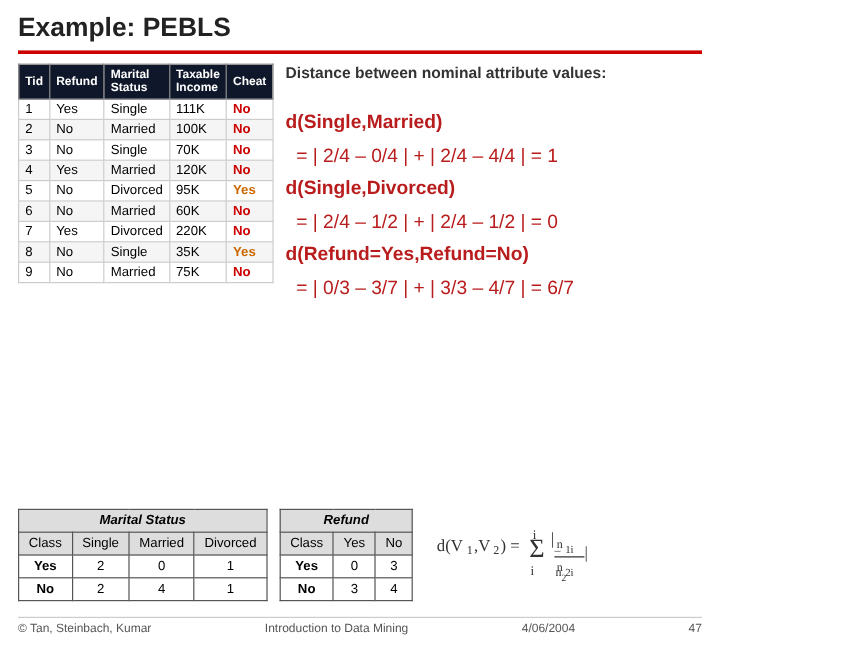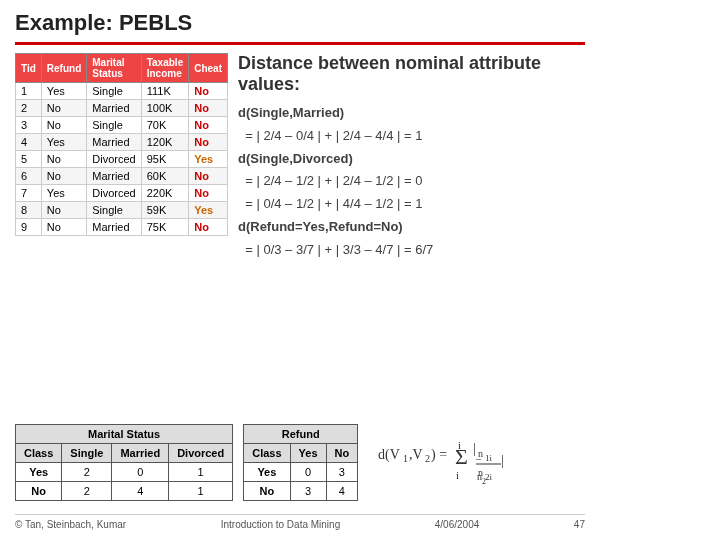--- a/index.html
+++ b/index.html
@@ -37,21 +37,21 @@
     }
     
     .left-table-container {
       flex: 0 0 auto;
     }
     .data-table {
       border-collapse: collapse;
       font-size: 11px;
     }
     .data-table th {
-      background: #ef4444;
+      background: #0f172a;
       color: #fff;
       padding: 3px 5px;
       text-align: left;
       font-size: 10px;
       border: 1px solid #888;
     }
     .data-table td {
       padding: 2px 5px;
       border: 1px solid #ccc;
       background: #fff;
@@ -67,29 +67,30 @@
       color: #cc6600;
       font-weight: bold;
     }
     
     .right-content {
       flex: 1;
       display: flex;
       flex-direction: column;
     }
     .distance-title {
-      font-size: 18px;
+      font-size: 13px;
       font-weight: bold;
       color: #333;
       margin-bottom: 8px;
     }
     .distance-text {
-      font-size: 13px;
+      font-size: 16px;
       line-height: 1.6;
-      color: #404040;
+      color: #b91c1c;
+      margin-top: 14px;
     }
     .distance-text .formula-line {
       margin-bottom: 2px;
     }
     
     .bottom-section {
       display: flex;
       flex-direction: row;
       gap: 10px;
       margin-top: 10px;
@@ -102,25 +103,26 @@
       border-collapse: collapse;
       font-size: 11px;
     }
     .stat-table th, .stat-table td {
       border: 1px solid #555;
       padding: 3px 8px;
       text-align: center;
     }
     .stat-table th {
       background: #ddd;
-      font-weight: bold;
+      font-weight: normal;
     }
     .stat-table .header-span {
       background: #ddd;
       font-weight: bold;
+      font-style: italic;
     }
     .class-cell {
       background: #fff;
       font-weight: bold;
     }
     
     .formula-area {
       flex: 0 0 auto;
       display: flex;
       justify-content: center;
@@ -205,42 +207,41 @@
       <td>7</td>
       <td>Yes</td>
       <td>Divorced</td>
       <td>220K</td>
       <td class="cheat-no">No</td>
     </tr>
             <tr>
       <td>8</td>
       <td>No</td>
       <td>Single</td>
-      <td>59K</td>
+      <td>35K</td>
       <td class="cheat-yes">Yes</td>
     </tr>
             <tr>
       <td>9</td>
       <td>No</td>
       <td>Married</td>
       <td>75K</td>
       <td class="cheat-no">No</td>
     </tr>
           </tbody>
       </table>
     </div>
 
     <div class="right-content">
       <div class="distance-title">Distance between nominal attribute values:</div>
       <div class="distance-text">
         <div class="formula-line"><strong>d(Single,Married)</strong></div>
         <div class="formula-line">&nbsp;&nbsp;=  | 2/4 – 0/4 | + | 2/4 – 4/4 | =  1</div>
         <div class="formula-line"><strong>d(Single,Divorced)</strong></div>
         <div class="formula-line">&nbsp;&nbsp;=  | 2/4 – 1/2 | + | 2/4 – 1/2 | =  0</div>
-        <div class="formula-line">&nbsp;&nbsp;=  | 0/4 – 1/2 | + | 4/4 – 1/2 | =  1</div>
         <div class="formula-line"><strong>d(Refund=Yes,Refund=No)</strong></div>
         <div class="formula-line">&nbsp;&nbsp;= | 0/3 – 3/7 | + | 3/3 – 4/7 | = 6/7</div>
       </div>
     </div>
   </div>
 
   <div class="bottom-section">
 
     <div class="stat-table-wrap">
       <table class="stat-table">

